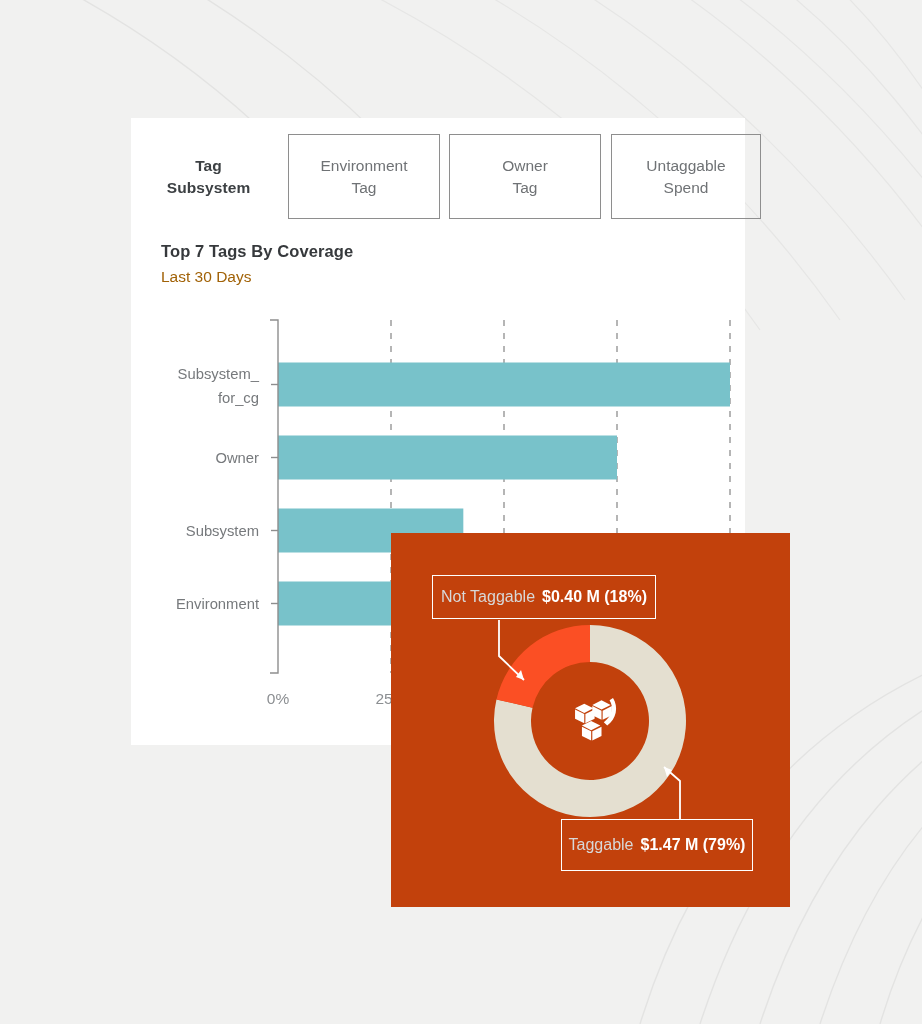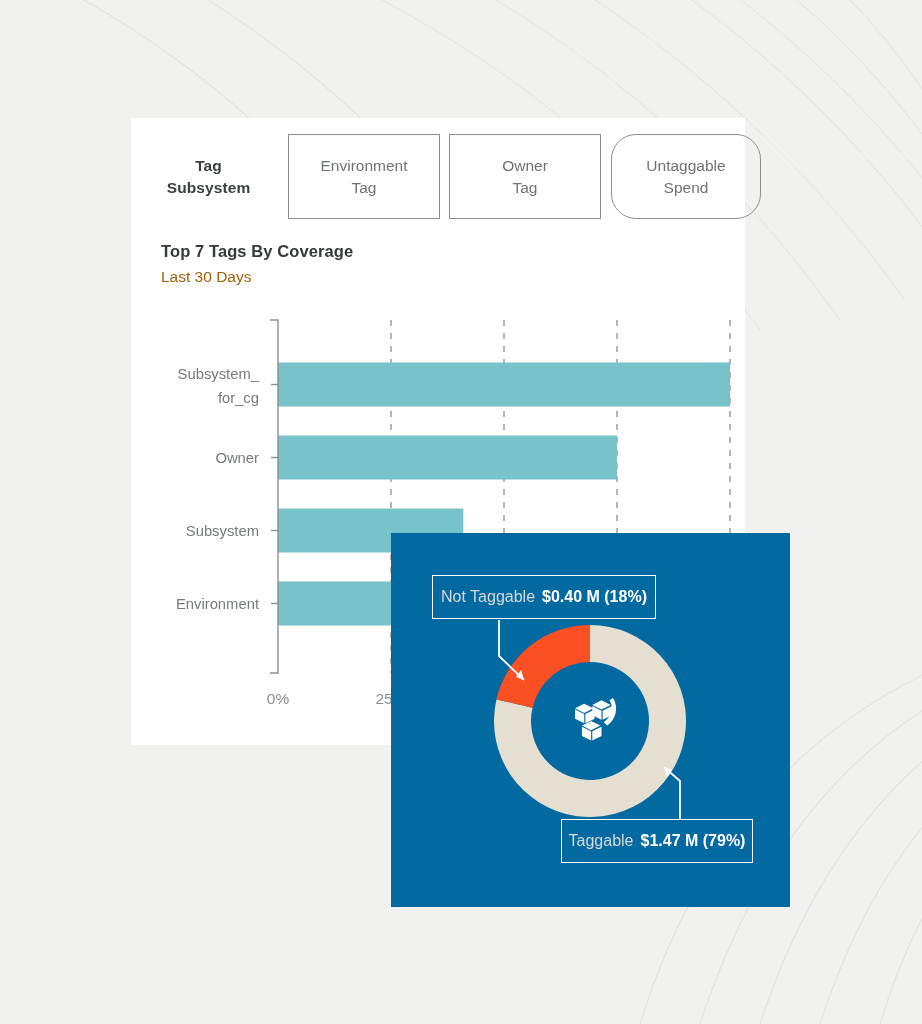--- a/index.html
+++ b/index.html
@@ -67,21 +67,21 @@
   }
   .tab.inactive {
     background: transparent;
     border: 1.4px solid #8e8e8e;
     color: #6f7275;
     font-weight: normal;
   }
   #tab-tag-overview   { left: 0px;   width: 155px; }
   #tab-environment    { left: 157px; width: 152px; }
   #tab-owner          { left: 318px; width: 152px; }
-  #tab-untaggable     { left: 480px; width: 150px; border-radius: 25px; }
+  #tab-untaggable     { left: 480px; width: 150px; }
 
   
   #chart-header {
     position: absolute;
     left: 161px;
     top: 242px;
   }
   #chart-title {
     font-size: 16.5px;
     font-weight: bold;
@@ -114,21 +114,21 @@
     text-anchor: middle;
   }
 
   
   #donut-panel {
     position: absolute;
     left: 391px;
     top: 533px;
     width: 399px;
     height: 374px;
-    background: #0369a1;
+    background: #c2410c;
   }
   #donut-svg {
     position: absolute;
     left: 0;
     top: 0;
     width: 399px;
     height: 374px;
   }
   .callout-box {
     position: absolute;
@@ -152,21 +152,21 @@
   #callout-not-taggable {
     left: 41px;
     top: 42px;
     width: 224px;
     height: 44px;
   }
   #callout-taggable {
     left: 170px;
     top: 286px;
     width: 192px;
-    height: 44px;
+    height: 52px;
   }
 </style>
 </head>
 <body>
 
 <svg id="bg-pattern" viewBox="0 0 922 1024" preserveAspectRatio="none">
   <rect x="0" y="0" width="922" height="1024" fill="#f1f1f0"></rect>
   <g stroke="#e3e3e2" stroke-width="1.4" fill="none">
     <path d="M 640 1024 C 700 830 820 700 1010 640"></path>
     <path d="M 700 1024 C 760 840 870 710 1040 655"></path>

